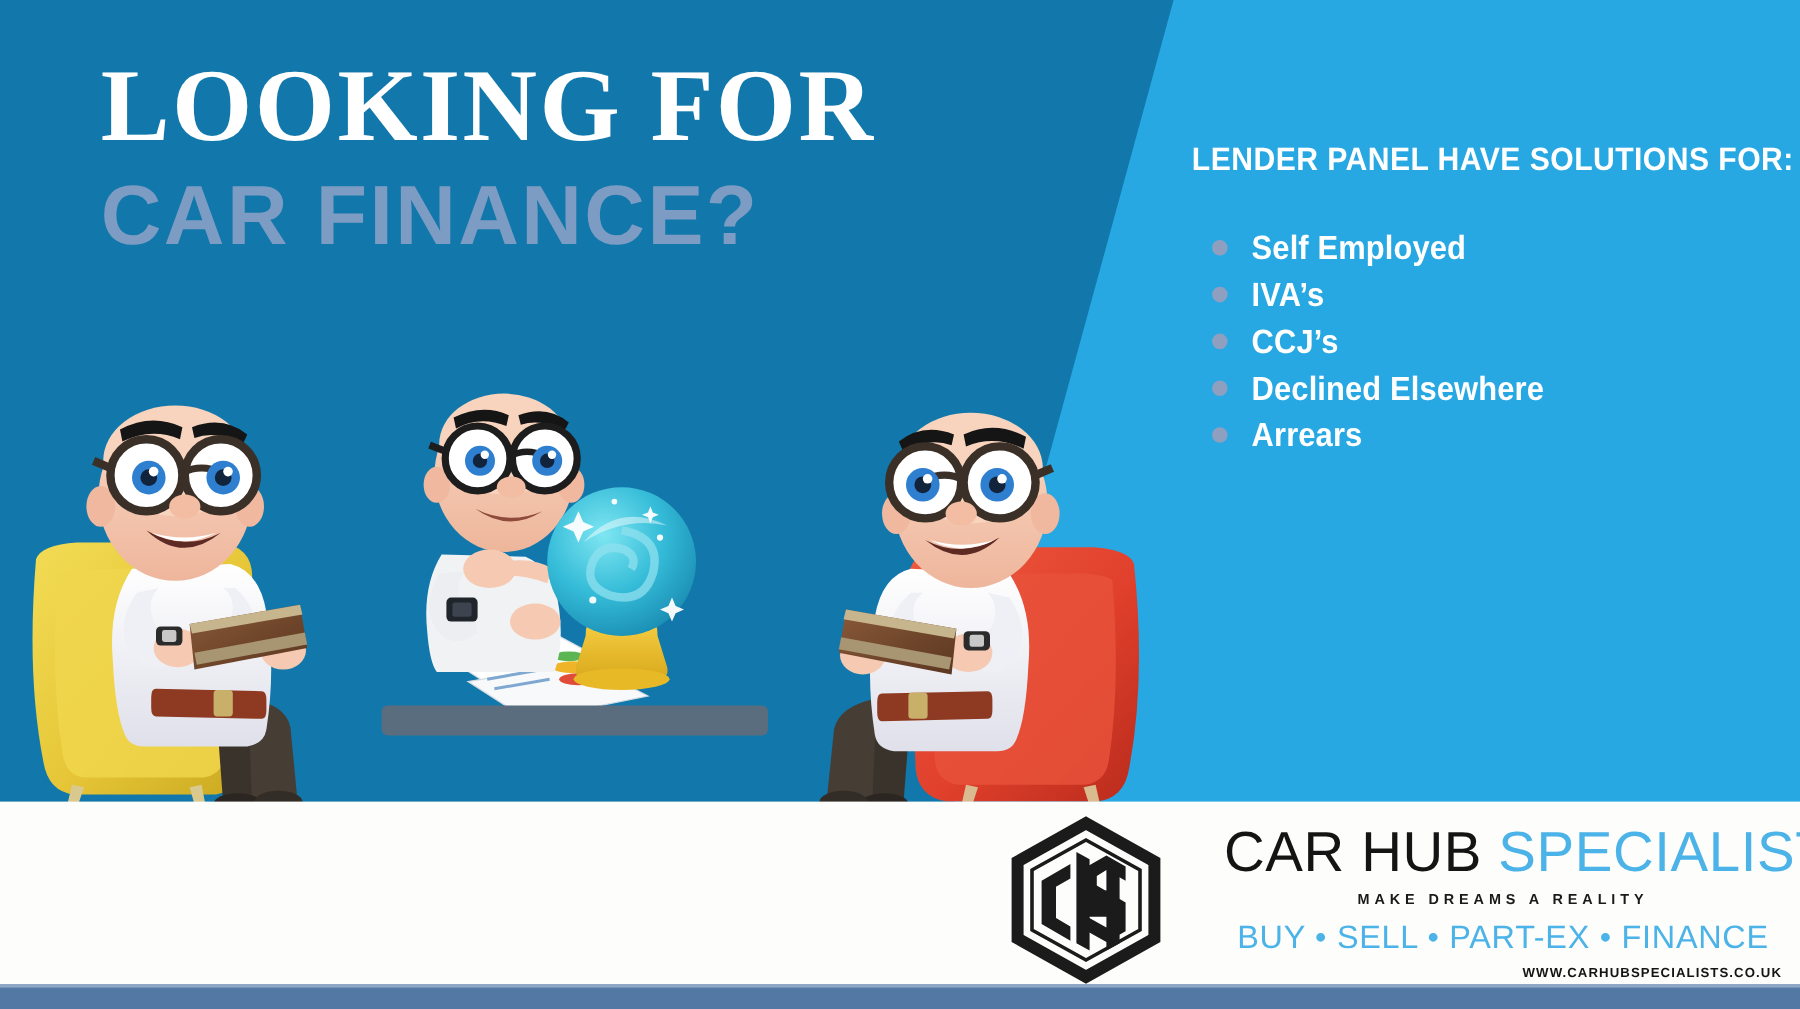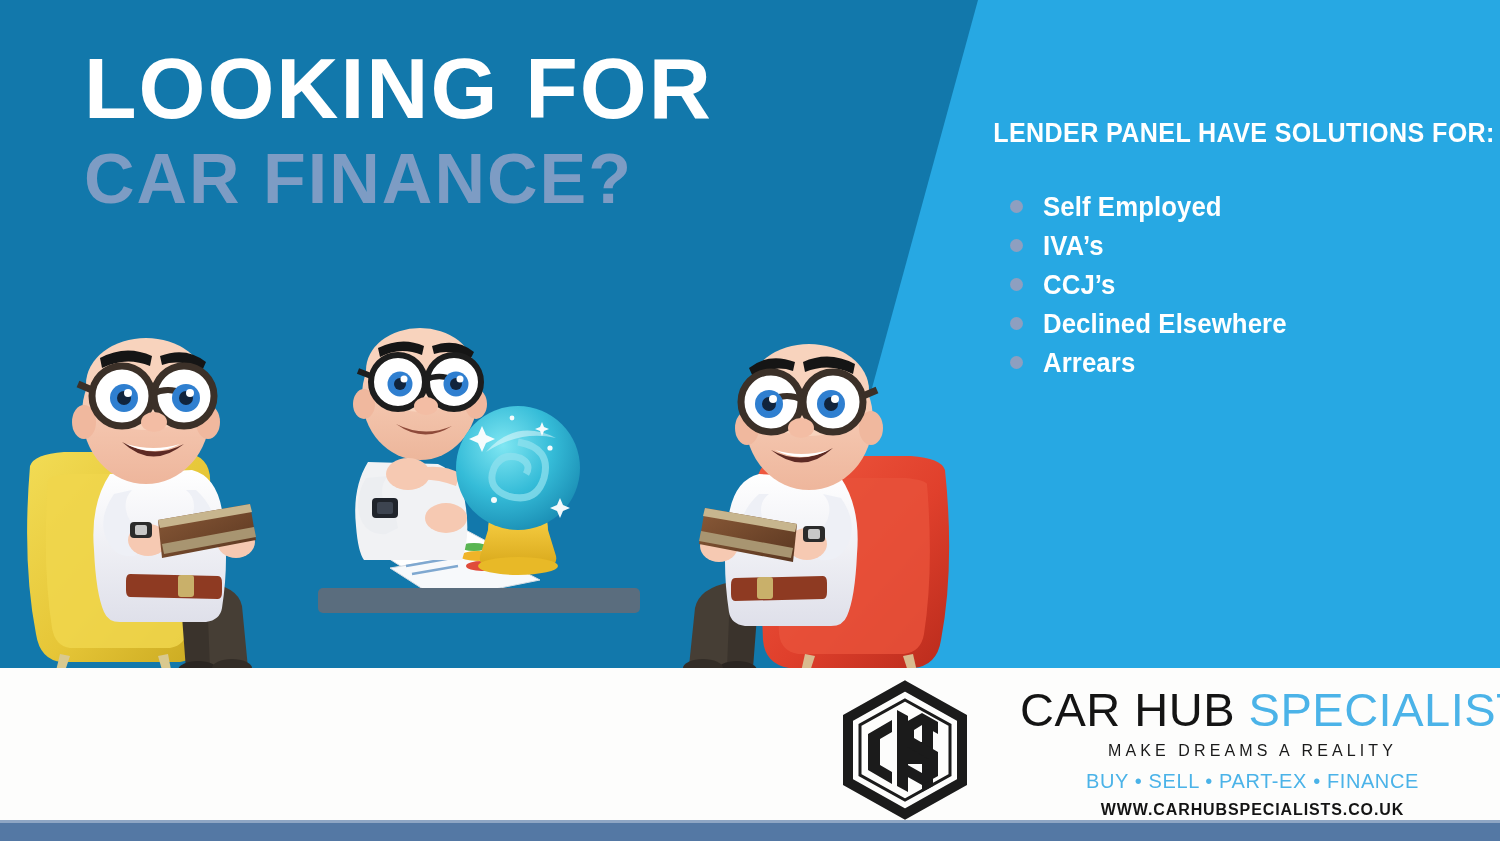--- a/index.html
+++ b/index.html
@@ -31,20 +31,21 @@
   
   .headline-block {
     position:absolute; left:84px; top:46px;
     width:780px;
   }
   .headline-main {
     font-size:86px; line-height:0.98;
     font-weight:700; color:#ffffff;
     letter-spacing:2px;
     white-space:nowrap;
+    font-family:Liberation Serif, serif;
   }
   .headline-sub {
     margin-top:14px;
     font-size:70px; line-height:1;
     font-weight:700; color:#7d9cc4;
     letter-spacing:2px;
     white-space:nowrap;
   }
 
   
@@ -117,40 +118,41 @@
   .wordmark-main {
     font-size:47px; line-height:1;
     font-weight:400;
     letter-spacing:0.5px;
     white-space:nowrap;
   }
   .wm-black { color:#141414; }
   .wm-blue  { color:#4bb3e8; }
   .wordmark-tagline {
     margin-top:9px;
-    font-size:16px;
+    font-size:12px;
     color:#1a1a1a;
     letter-spacing:4.1px;
-    font-weight:400;
+    font-weight:700;
     white-space:nowrap;
   }
   .wordmark-services {
     margin-top:10px;
-    font-size:20px;
+    font-size:27px;
     color:#4bb3e8;
     letter-spacing:0.6px;
     white-space:nowrap;
   }
   .wordmark-url {
     margin-top:8px;
-    font-size:16px;
+    font-size:11px;
     color:#141414;
     letter-spacing:0.9px;
     font-weight:600;
     white-space:nowrap;
+    text-align:right;
   }
 
   
   .desk-bar {
     position:absolute; left:318px; top:588px;
     width:322px; height:25px;
     background:#5a6d7e;
     border-radius:5px;
   }
 

